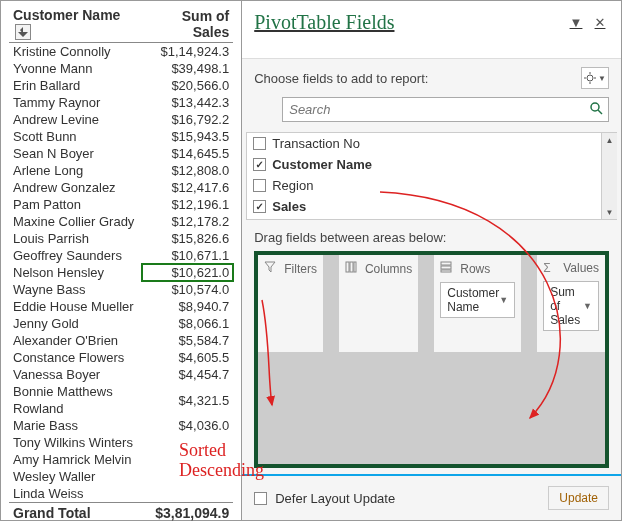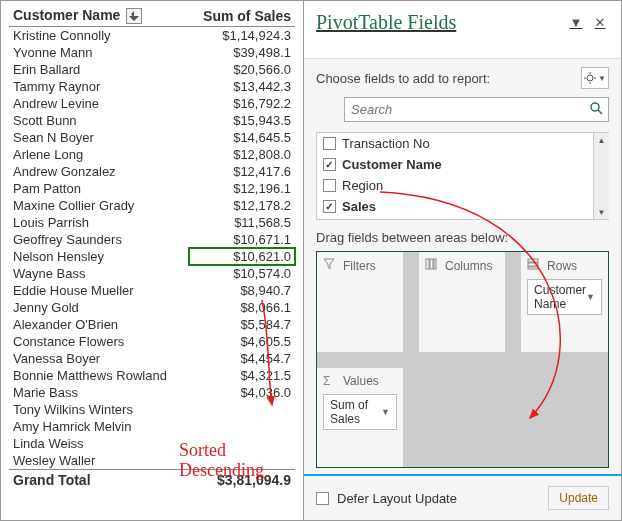--- a/index.html
+++ b/index.html
@@ -16,29 +16,29 @@
 .cell-selected { outline: 2px solid #1a7a1a; outline-offset: -1px; }
 .right { flex: 1; border-left: 1px solid #999; background: #f5f5f5; display: flex; flex-direction: column; }
 .panel-head { display: flex; align-items: center; padding: 10px 12px 24px; background: #fff; border-bottom: 1px solid #ddd; text-decoration: underline; }
 .panel-title { color: #217346; font-size: 20px; font-weight: normal; flex: 1; font-family: "Segoe UI Light", "Segoe UI"; }
 .head-btn { width: 18px; height: 18px; display: inline-flex; align-items: center; justify-content: center; color: #555; margin-left: 6px; cursor: pointer; }
 .choose { padding: 8px 12px 4px; color: #444; display: flex; align-items: center; }
 .choose .gear { width: 28px; height: 22px; border: 1px solid #bbb; background: #fff; display: inline-flex; align-items: center; justify-content: center; margin-left: auto; }
 .search-wrap { margin: 4px 12px 6px; position: relative; padding-left: 28px; }
 .search { width: 100%; padding: 4px 24px 4px 6px; border: 1px solid #aaa; font-style: italic; color: #888; font-size: 13px; }
 .search-icon { position: absolute; right: 6px; top: 4px; color: #217346; }
-.field-list { margin: 4px 12px 0; border: 1px solid #ccc; border-right: none; background: #fff; height: 88px; overflow: hidden; position: relative; }
+.field-list { margin: 4px 4px 0; border: 1px solid #ccc; border-right: none; background: #fff; height: 88px; overflow: hidden; position: relative; }
 .field-item { padding: 3px 6px; display: flex; align-items: center; gap: 6px; }
 .field-item.b { font-weight: bold; }
 .chk { width: 13px; height: 13px; border: 1px solid #888; background: #fff; display: inline-flex; align-items: center; justify-content: center; font-size: 10px; color: #333; }
 .scroll { position: absolute; right: 0; top: 0; bottom: 0; width: 16px; background: #eee; border-left: 1px solid #ccc; display: flex; flex-direction: column; }
 .scroll .arr { height: 14px; display: flex; align-items: center; justify-content: center; font-size: 8px; color: #555; }
 .scroll .track { flex: 1; }
 .drag-label { padding: 10px 12px 6px; color: #444; }
-.areas { display: grid; grid-template-columns: 1fr 1fr 1fr; grid-template-rows: 1fr 1fr; gap: 16px; background: #ccc; margin: 0 12px; border: 1px solid #14532d; flex: 1; min-height: 0; }
+.areas { display: grid; grid-template-columns: 1fr 1fr 1fr 1fr; grid-template-rows: 1fr 1fr; gap: 16px; background: #ccc; margin: 0 12px; border: 4px solid #14532d; flex: 1; min-height: 0; }
 .area { background: #f5f5f5; padding: 6px; display: flex; flex-direction: column; }
 .area-head { color: #666; font-size: 12px; display: flex; align-items: center; gap: 6px; margin-bottom: 6px; }
 .area-head .ico { width: 14px; color: #888; }
 .pill { background: #fff; border: 1px solid #bbb; padding: 3px 6px; font-size: 12px; display: flex; align-items: center; justify-content: space-between; }
 .defer { display: flex; align-items: center; gap: 8px; padding: 10px 12px; border-top: 2px solid #0ea5e9; margin-top: 6px; }
 .update-btn { margin-left: auto; border: 1px solid #ccc; background: #f5f5f5; color: #a16207; padding: 4px 10px; font-size: 12px; }
 .annot { position: absolute; color: #d22; font-family: "Segoe Script", cursive; font-size: 18px; pointer-events: none; line-height: 1.1; }
 svg.overlay { position: absolute; top: 0; left: 0; pointer-events: none; }
 </style>
 </head>
@@ -100,21 +100,21 @@
           <tr>
             <td>Pam Patton</td>
             <td class="val">$12,196.1</td>
           </tr>
           <tr>
             <td>Maxine Collier Grady</td>
             <td class="val">$12,178.2</td>
           </tr>
           <tr>
             <td>Louis Parrish</td>
-            <td class="val">$11,568.5</td>
+            <td class="val">$15,826.6</td>
           </tr>
           <tr>
             <td>Geoffrey Saunders</td>
             <td class="val">$10,671.1</td>
           </tr>
           <tr>
             <td>Nelson Hensley</td>
             <td class="val cell-selected">$10,621.0</td>
           </tr>
           <tr>
@@ -151,25 +151,25 @@
           </tr>
           <tr>
             <td>Tony Wilkins Winters</td>
             <td class="val"></td>
           </tr>
           <tr>
             <td>Amy Hamrick Melvin</td>
             <td class="val"></td>
           </tr>
           <tr>
+            <td>Wesley Waller</td>
+            <td class="val"></td>
+          </tr>
+          <tr>
             <td>Linda Weiss</td>
-            <td class="val"></td>
-          </tr>
-          <tr>
-            <td>Wesley Waller</td>
             <td class="val"></td>
           </tr>
         </tbody>
       <tfoot>
         <tr class="total">
           <td>Grand Total</td>
           <td class="val">$3,81,094.9</td>
         </tr>
       </tfoot>
     </table>

